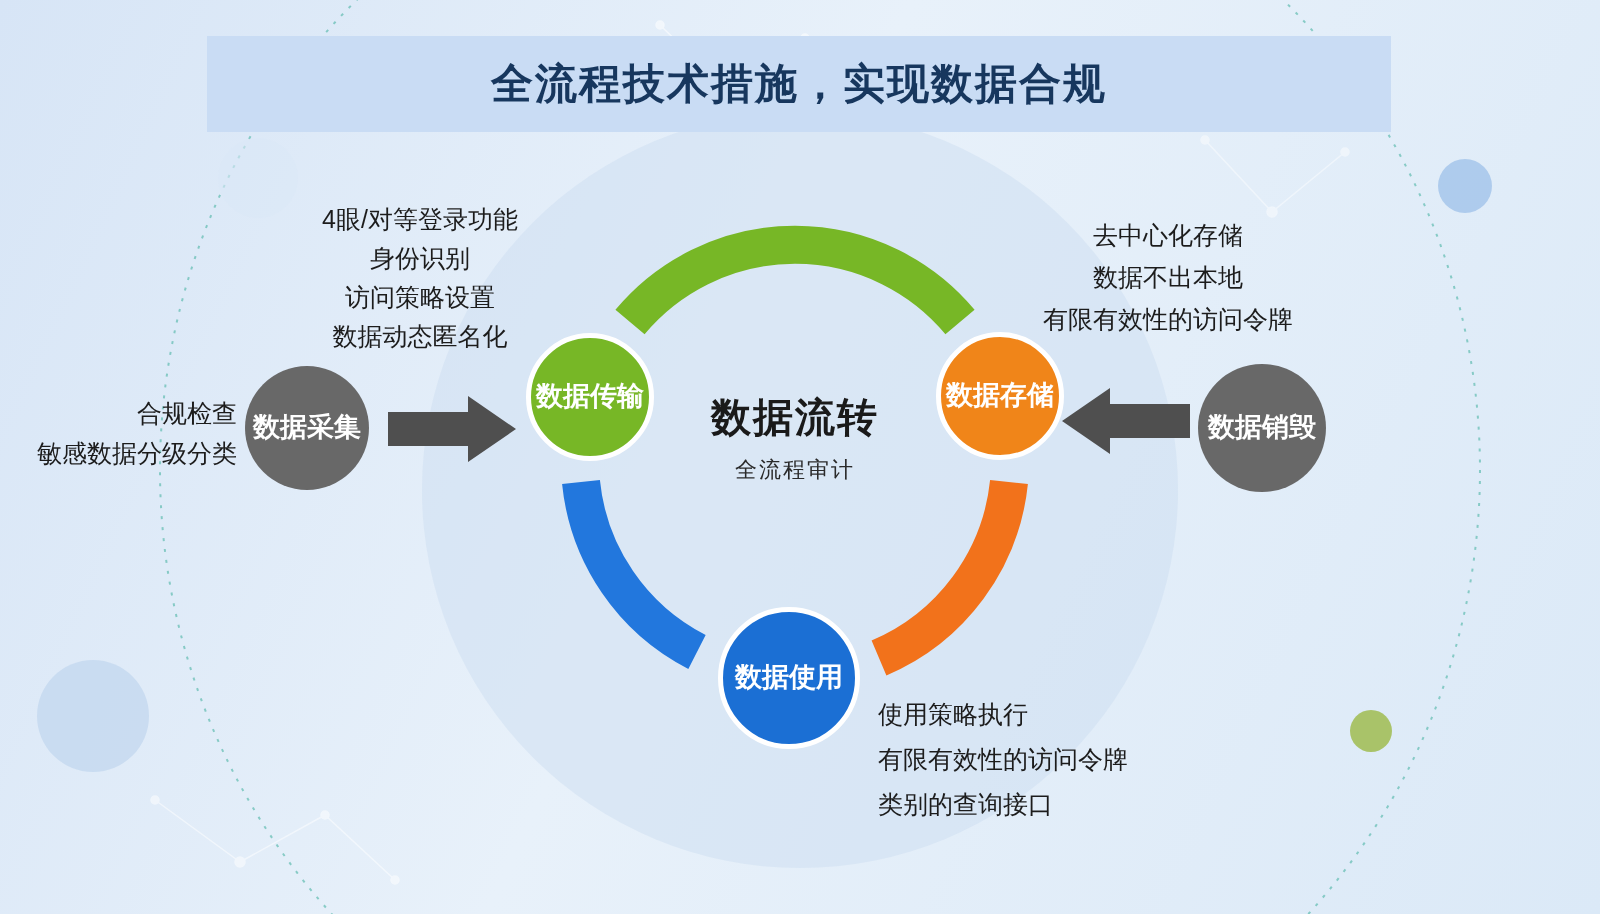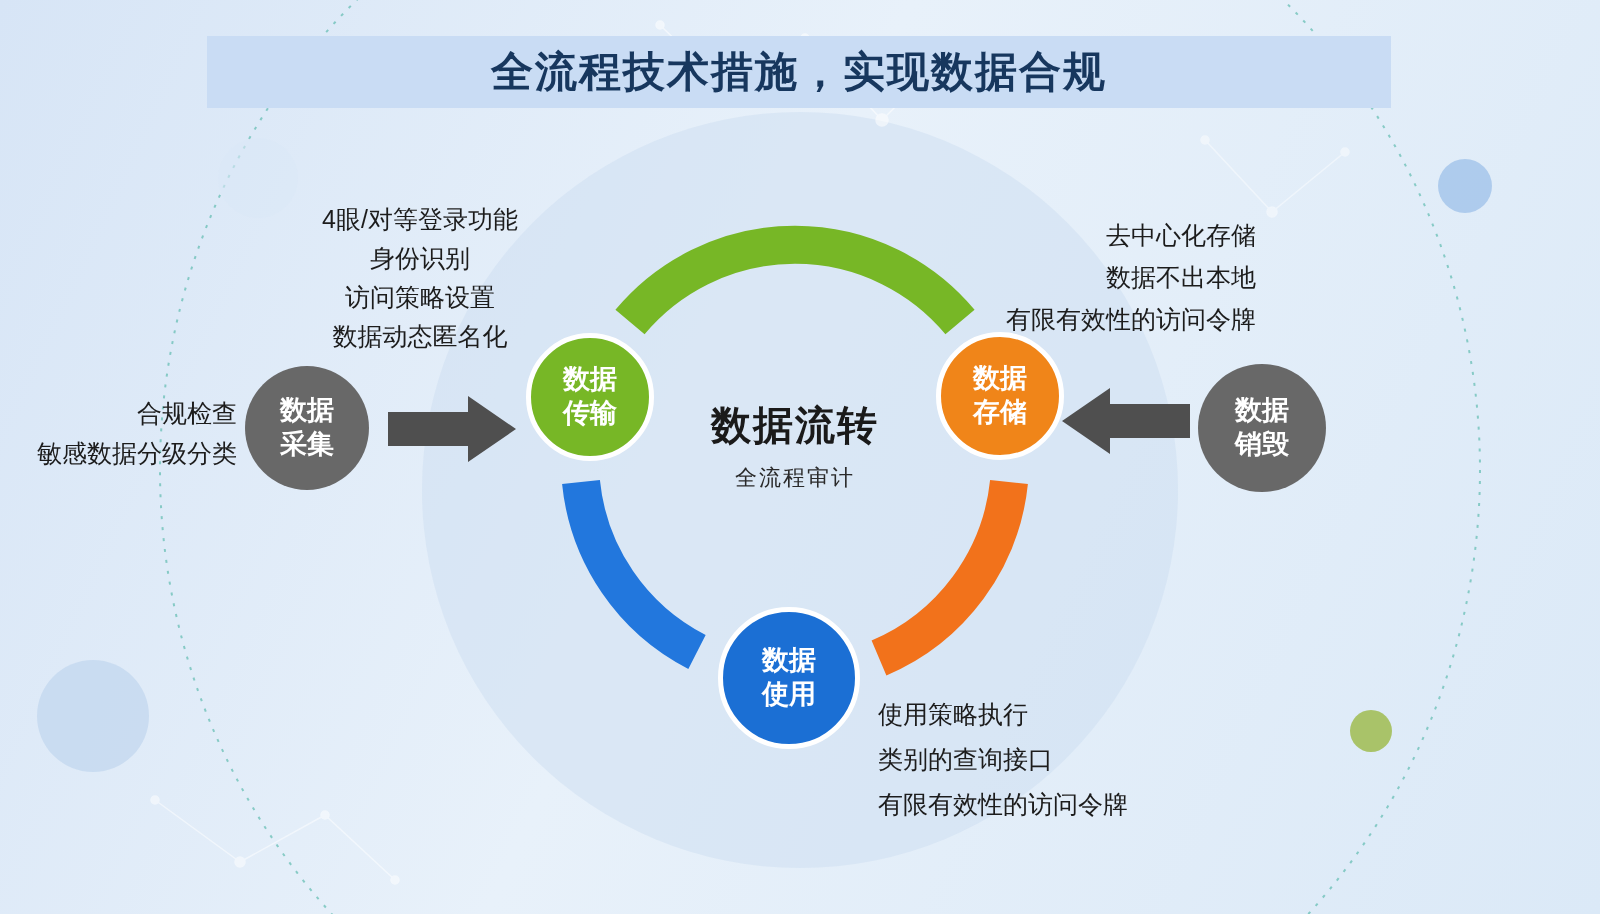--- a/index.html
+++ b/index.html
@@ -8,47 +8,47 @@
     font-family:"Liberation Sans","DejaVu Sans",sans-serif;
     overflow:hidden;
   }
   .stage {
     position:relative; width:1600px; height:914px; overflow:hidden;
     background:linear-gradient(115deg,#d7e5f6 0%,#e8f1fa 45%,#dbe9f7 100%);
   }
   .bg-svg { position:absolute; left:0; top:0; width:1600px; height:914px; }
 
   .title-banner {
-    position:absolute; left:207px; top:36px; width:1184px; height:72px;
+    position:absolute; left:207px; top:36px; width:1184px; height:96px;
     background:#c9dcf4; display:flex; align-items:center; justify-content:center;
   }
   .title-text { font-size:42px; font-weight:bold; color:#17375e; letter-spacing:2px; }
 
   .node {
     position:absolute; border-radius:50%;
-    display:flex; flex-direction:column; align-items:center; justify-content:center;
+    display:flex; flex-direction:row; align-items:center; justify-content:center;
     color:#ffffff; font-weight:bold; font-size:27px; line-height:1.25; text-align:center;
   }
   .node-transfer   { left:526px; top:333px; width:128px; height:128px; background:#77b726; border:5px solid #ffffff; }
   .node-storage    { left:936px; top:332px; width:128px; height:128px; background:#f08519; border:5px solid #ffffff; }
   .node-usage      { left:718px; top:607px; width:142px; height:142px; background:#1b6fd4; border:5px solid #ffffff; }
   .node-collection { left:245px; top:366px; width:124px; height:124px; background:#686868; }
   .node-destruction{ left:1198px; top:364px; width:128px; height:128px; background:#686868; }
 
-  .center-label { position:absolute; left:645px; top:398px; width:300px; text-align:center; }
+  .center-label { position:absolute; left:645px; top:390px; width:300px; text-align:center; }
   .center-title { font-size:40px; font-weight:bold; color:#1a1a1a; letter-spacing:2px; }
   .center-sub   { font-size:22px; color:#2a2a2a; margin-top:10px; letter-spacing:2px; }
 
   .anno { position:absolute; color:#1c1c1c; font-size:25px; }
   .anno div { line-height:40px; white-space:nowrap; }
 
   .anno-transfer   { left:250px; top:200px; width:340px; text-align:center; }
   .anno-transfer div { line-height:39px; }
   .anno-collection { left:5px; top:385px; width:232px; text-align:right;margin-top:8px; }
-  .anno-storage    { left:1006px; top:214px; text-align:right; }
+  .anno-storage    { left:1043px; top:214px; text-align:center; }
   .anno-storage div { line-height:42px; }
   .anno-destruction{ left:1338px; top:388px; text-align:left; }
   .anno-destruction div { line-height:43px; }
   .anno-usage      { left:878px; top:692px; text-align:left; }
   .anno-usage div  { line-height:45px; }
 </style>
 </head>
 <body>
 
 <div class="stage">
@@ -142,17 +142,17 @@
 
   <div class="anno anno-storage">
     <div>去中心化存储</div>
     <div>数据不出本地</div>
     <div>有限有效性的访问令牌</div>
   </div>
 
 
   <div class="anno anno-usage">
     <div>使用策略执行</div>
+    <div>有限有效性的访问令牌</div>
     <div>类别的查询接口</div>
-    <div>有限有效性的访问令牌</div>
   </div>
 
 </div>
 
 </body></html>

